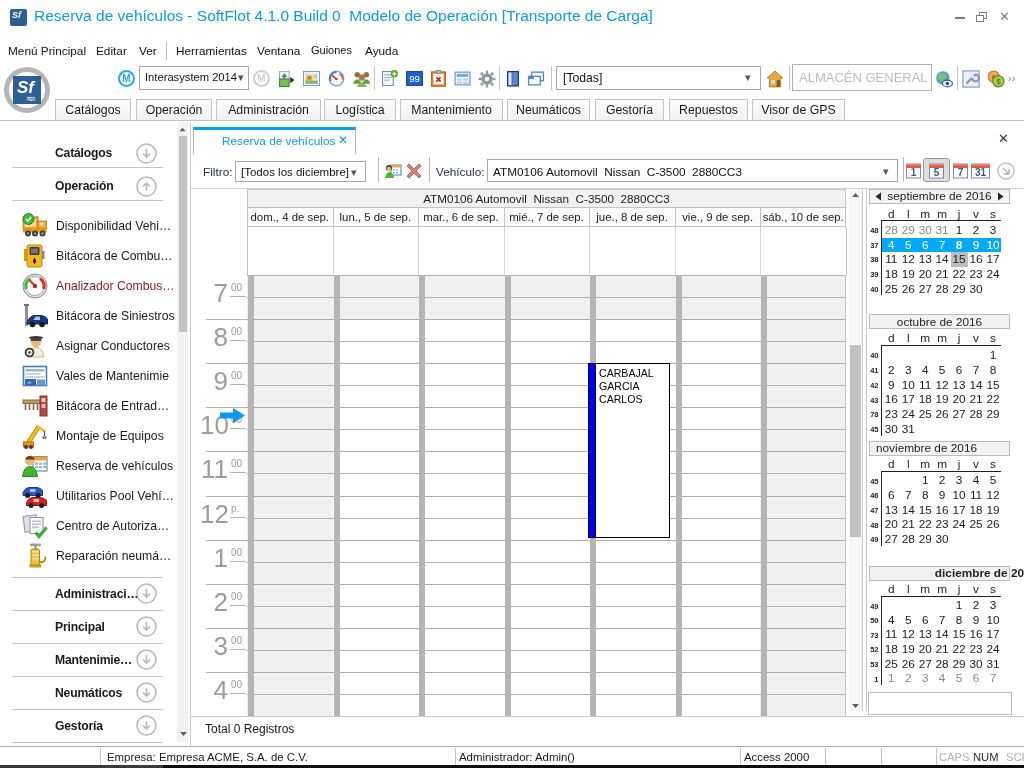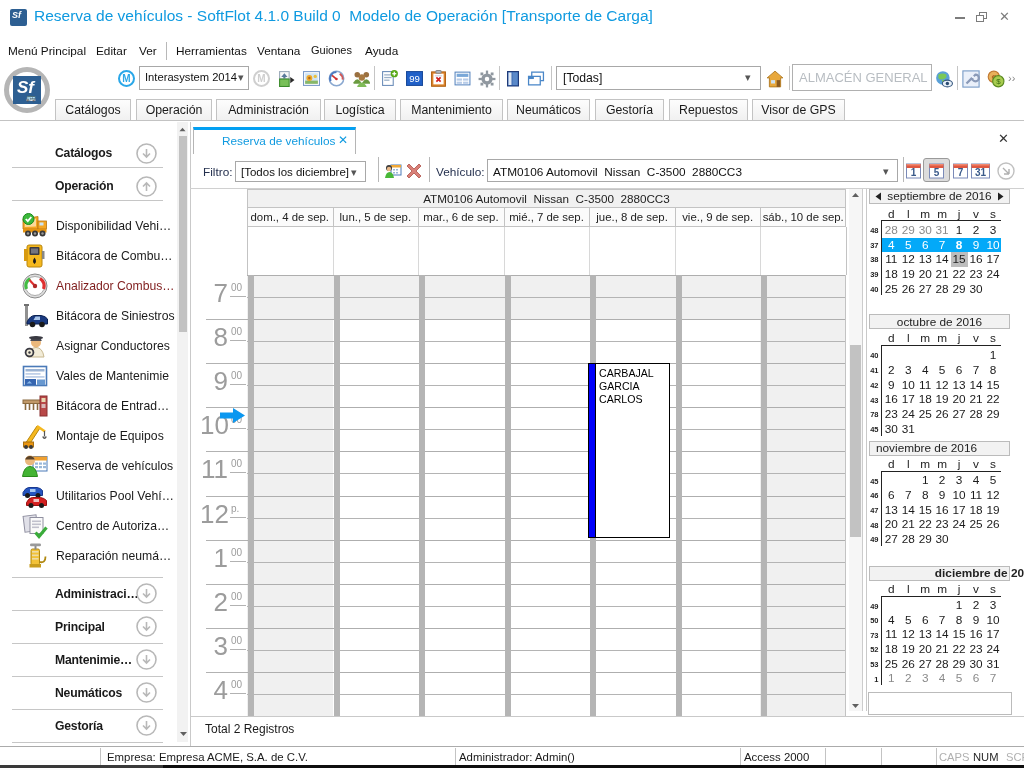--- a/index.html
+++ b/index.html
@@ -732,21 +732,21 @@
 <div class="t" style="left:868.5px;top:674.5px;width:10px;text-align:right;font-size:7.5px;font-weight:bold;color:#222;">1</div>
 <div class="abs" style="left:882.3px;top:671px;width:18px;height:14.6px;font-size:11.8px;color:#8a8a8a;font-weight:normal;display:flex;align-items:center;justify-content:center;white-space:nowrap;">1</div>
 <div class="abs" style="left:899.2px;top:671px;width:18px;height:14.6px;font-size:11.8px;color:#8a8a8a;font-weight:normal;display:flex;align-items:center;justify-content:center;white-space:nowrap;">2</div>
 <div class="abs" style="left:916.2px;top:671px;width:18px;height:14.6px;font-size:11.8px;color:#8a8a8a;font-weight:normal;display:flex;align-items:center;justify-content:center;white-space:nowrap;">3</div>
 <div class="abs" style="left:933.1px;top:671px;width:18px;height:14.6px;font-size:11.8px;color:#8a8a8a;font-weight:normal;display:flex;align-items:center;justify-content:center;white-space:nowrap;">4</div>
 <div class="abs" style="left:950.1px;top:671px;width:18px;height:14.6px;font-size:11.8px;color:#8a8a8a;font-weight:normal;display:flex;align-items:center;justify-content:center;white-space:nowrap;">5</div>
 <div class="abs" style="left:967px;top:671px;width:18px;height:14.6px;font-size:11.8px;color:#8a8a8a;font-weight:normal;display:flex;align-items:center;justify-content:center;white-space:nowrap;">6</div>
 <div class="abs" style="left:984px;top:671px;width:18px;height:14.6px;font-size:11.8px;color:#8a8a8a;font-weight:normal;display:flex;align-items:center;justify-content:center;white-space:nowrap;">7</div>
 <div class="abs" style="left:867.5px;top:692px;width:144px;height:23px;background:#fff;border:1px solid #bbb;"></div>
 <div class="abs" style="left:190px;top:716px;width:834px;height:1px;background:#c9c9c9;"></div>
-<div class="t" style="left:205px;top:722px;font-size:12px;color:#1a1a1a;font-weight:normal;">Total 2 Registros</div>
+<div class="t" style="left:205px;top:722px;font-size:12px;color:#1a1a1a;font-weight:normal;">Total 0 Registros</div>
 <div class="abs" style="left:0px;top:746px;width:1024px;height:1px;background:#ababab;"></div>
 <div class="abs" style="left:100px;top:748px;width:1px;height:17px;background:#c3c3c3;"></div>
 <div class="abs" style="left:455px;top:748px;width:1px;height:17px;background:#c3c3c3;"></div>
 <div class="abs" style="left:740px;top:748px;width:1px;height:17px;background:#c3c3c3;"></div>
 <div class="abs" style="left:825px;top:748px;width:1px;height:17px;background:#c3c3c3;"></div>
 <div class="abs" style="left:881px;top:748px;width:1px;height:17px;background:#c3c3c3;"></div>
 <div class="abs" style="left:936px;top:748px;width:1px;height:17px;background:#c3c3c3;"></div>
 <div class="t" style="left:107px;top:751px;font-size:11.4px;color:#1a1a1a;font-weight:normal;">Empresa: Empresa ACME, S.A. de C.V.</div>
 <div class="t" style="left:459px;top:751px;font-size:11.4px;color:#1a1a1a;font-weight:normal;">Administrador: Admin()</div>
 <div class="t" style="left:744px;top:751px;font-size:11.4px;color:#1a1a1a;font-weight:normal;">Access 2000</div>

